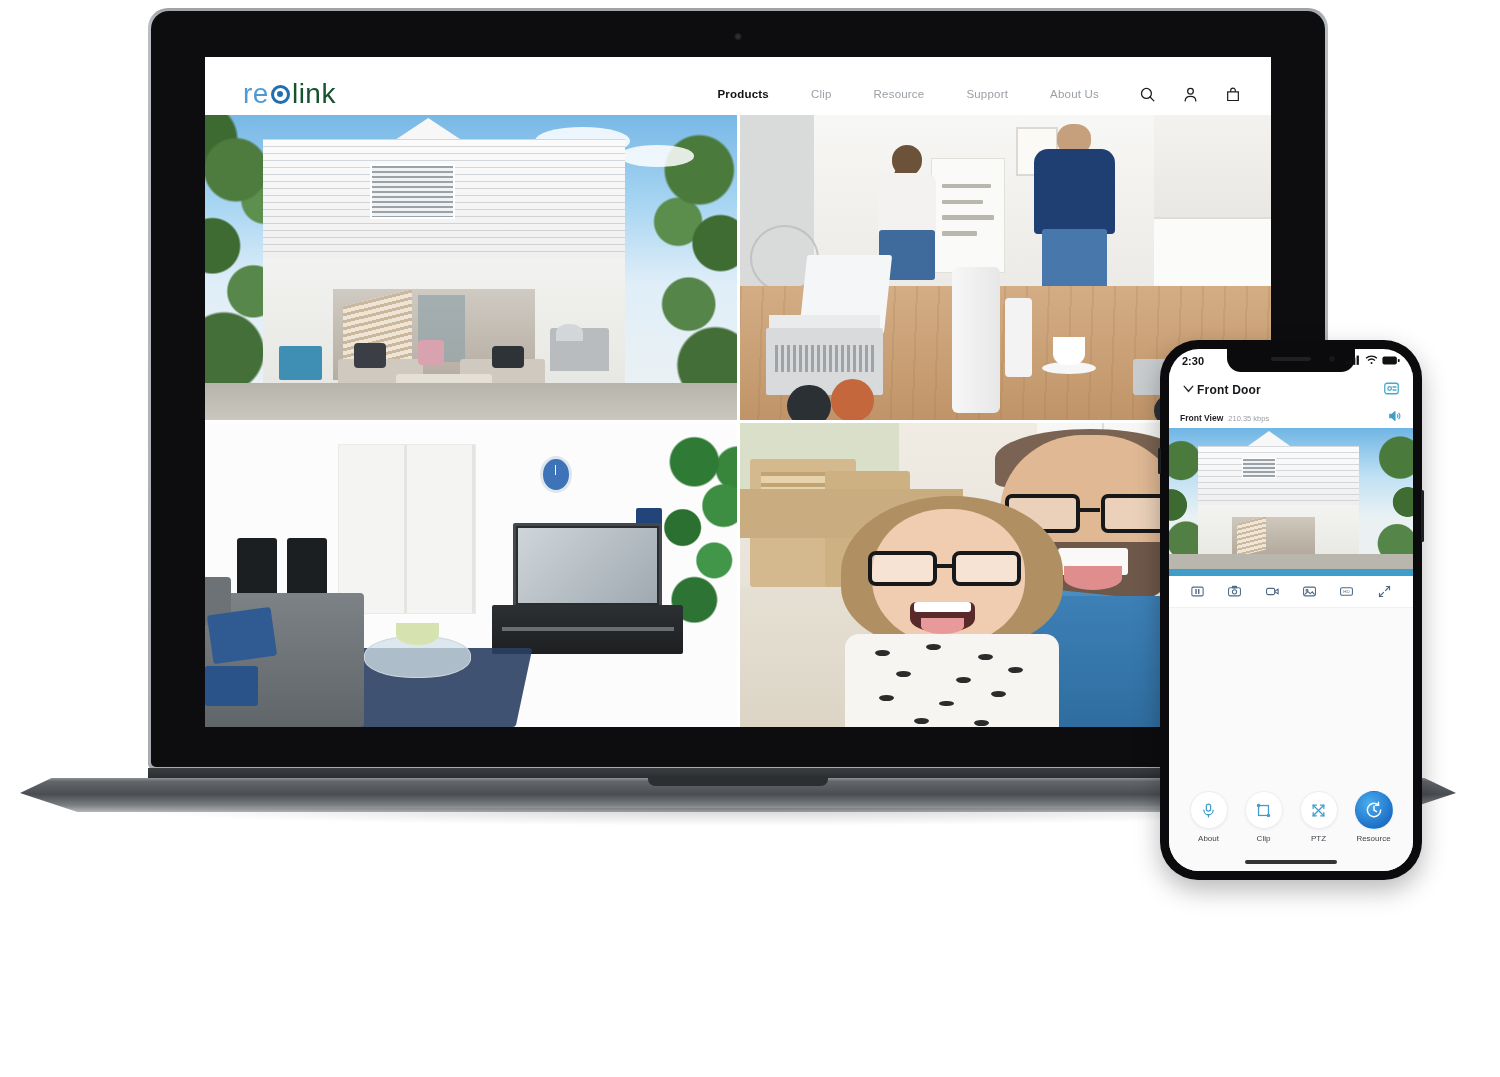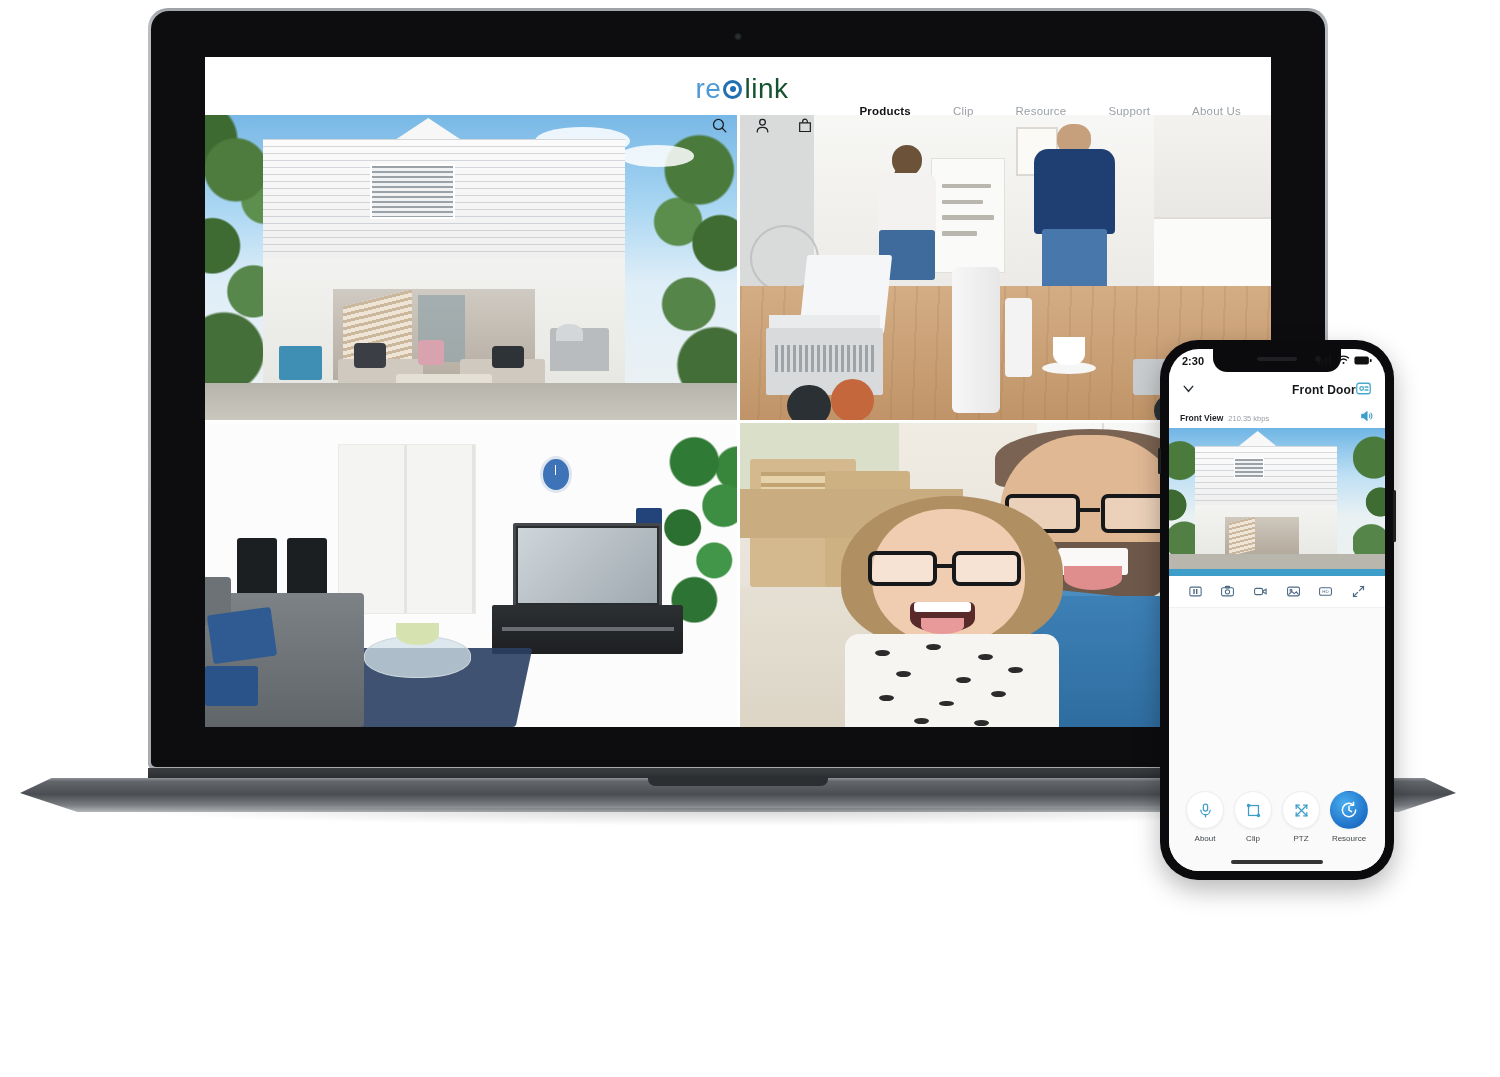--- a/index.html
+++ b/index.html
@@ -35,21 +35,21 @@
   .screen {
     width: 100%; height: 100%;
     background: #ffffff;
     overflow: hidden;
     position: relative;
   }
 
   
   .site-header {
     height: 58px; background:#fff; display:flex; align-items:center;
-    padding: 16px 30px 0 38px; position: relative; z-index: 3; flex-direction: column;
+    padding: 16px 30px 0 38px; position: relative; z-index: 3;
   }
   .brand {
     font-size: 28px; letter-spacing: 0.5px; font-weight: 400;
     color:#2f84c8;
     display:flex; align-items:center; gap:1px;
   }
   .brand .b1 { color:#4f9ad4; }
   .brand .ring {
     display:inline-block; width:19px; height:19px; border-radius:50%;
     border:3px solid #1f6fb2; position:relative; margin: 0 1px;
@@ -240,21 +240,21 @@
     position:absolute; left:50%; transform:translateX(-50%); top:770px;
     width:180px; height:8px; background:#2c2f32; border-radius:0 0 7px 7px;
   }
   .base-shadow{
     position:absolute; left:-60px; top:800px; width:1300px; height:18px;
     background:radial-gradient(ellipse at 50% 0%, rgba(0,0,0,.18) 0%, rgba(0,0,0,0) 70%);
   }
 
   
   #phone{
-    position:absolute; left:1160px; top:340px; width:234px; height:540px; z-index:20;
+    position:absolute; left:1160px; top:340px; width:262px; height:540px; z-index:20;
   }
   .phone-body{
     width:100%; height:100%;
     background:#0b0b0d; border-radius:38px; padding:9px;
     box-shadow: 0 10px 26px rgba(0,0,0,.28);
     position:relative;
   }
   .phone-body::before{
     content:""; position:absolute; left:-2px; top:108px; width:3px; height:26px; background:#1d1f21; border-radius:2px;
   }
@@ -272,21 +272,21 @@
   .notch .spk{position:absolute;left:50%;transform:translateX(-50%);top:8px;width:40px;height:4px;border-radius:3px;background:#1e2023;}
   .notch .cam{position:absolute;right:20px;top:7px;width:6px;height:6px;border-radius:50%;background:#16181b;}
   .statusbar{
     height:23px; display:flex; align-items:center; justify-content:space-between;
     padding:0 13px; font-size:11px; font-weight:bold; color:#111; position:relative; z-index:7;
   }
   .status-right{display:flex;align-items:center;gap:4px;}
   .app-header{
     height:36px; display:flex; align-items:center; padding:0 11px; background:#fff;
   }
-  .app-title{flex:1;text-align:right;font-size:12px;font-weight:bold;color:#15181b;letter-spacing:.2px;}
+  .app-title{flex:1;text-align:left;font-size:12px;font-weight:bold;color:#15181b;letter-spacing:.2px;}
   .live-row{
     height:20px; display:flex; align-items:center; padding:0 11px; gap:5px; background:#fff;
   }
   .live-label{font-size:8.5px;font-weight:bold;color:#1c1f22;}
   .live-rate{font-size:7.5px;color:#9aa0a6;}
   .live-spacer{flex:1;}
   .phone-video{ height:148px; position:relative; overflow:hidden; background:#cfe3ef; }
   .phone-video .bar-bottom{position:absolute;left:0;bottom:0;width:100%;height:7px;background:#3f9ec9;}
   .vid-toolbar{
     height:32px; display:flex; align-items:center; justify-content:space-around; padding:0 10px;

